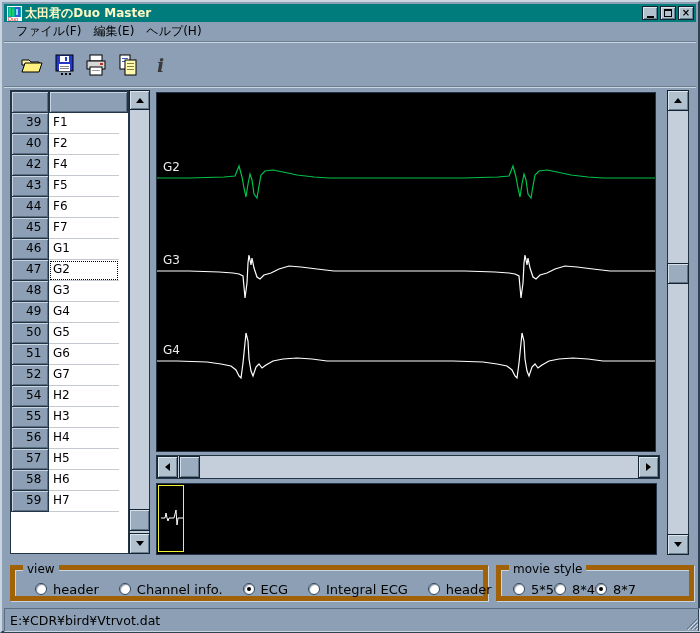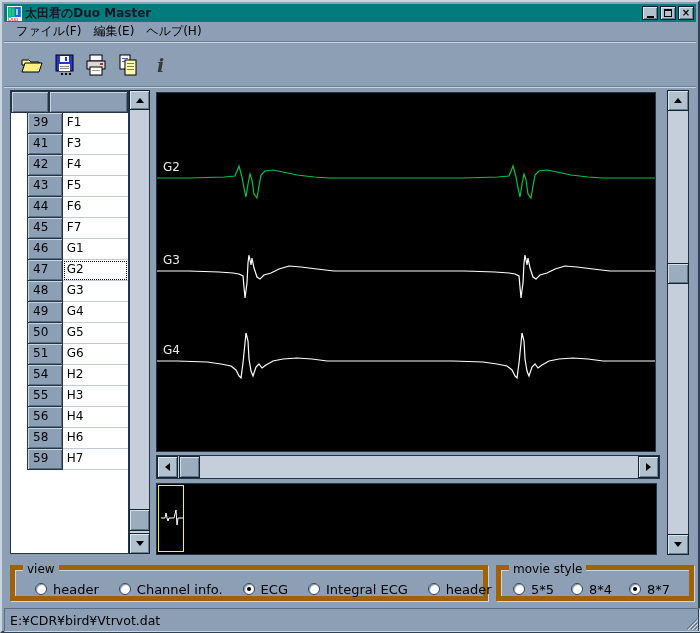--- a/index.html
+++ b/index.html
@@ -10,21 +10,21 @@
     border:2px solid; border-color:#C9D5E1 #2E4254 #2E4254 #C9D5E1;
     font-family:"DejaVu Sans", "Liberation Sans", sans-serif;
     font-size:12px; color:#000;
   }
   
   .titlebar {
     position:absolute; left:2px; top:2px; right:2px; height:18px;
     background:#007C7C; display:flex; align-items:center; padding:0 2px;
   }
   .titlebar .app-icon { width:15px; height:15px; margin:0 3px 0 1px; flex:0 0 auto; }
-  .titlebar .title-text { color:#0f172a; font-weight:bold; font-size:12px; line-height:18px; white-space:nowrap; }
+  .titlebar .title-text { color:#fef9c3; font-weight:bold; font-size:12px; line-height:18px; white-space:nowrap; }
   .win-btns { margin-left:auto; display:flex; gap:2px; }
   .win-btn {
     width:16px; height:14px; background:#B2C1CE;
     border:1px solid #14242F;
     box-shadow: inset 1px 1px 0 #DCE6EE, inset -1px -1px 0 #6A7E92;
     display:flex; align-items:center; justify-content:center;
     font-size:10px; font-weight:bold; line-height:1; color:#000;
   }
   .glyph-min { width:7px; height:2px; background:#000; margin-top:7px; }
   .glyph-max { width:8px; height:8px; border:1px solid #000; border-top-width:2px; }
@@ -51,21 +51,21 @@
   .th {
     background:#8C9FB4; border:1px solid #223446;
     box-shadow: inset 1px 1px 0 #C9D5E1, inset -1px -1px 0 #5A6E82;
   }
   .th.c1 { width:38px; }
   .th.c2 { width:79px; }
   .trow { display:flex; height:21px; }
   .tnum {
     width:38px; background:#8C9FB4; border:1px solid #223446; border-top:none;
     box-shadow: inset 1px 1px 0 #C9D5E1, inset -1px -1px 0 #5A6E82;
-    font-size:12px; padding:2px 0 0 5px; color:#000;margin-left:16px;
+    font-size:12px; padding:2px 0 0 14px; color:#000;
   }
   .tcell {
     width:70px; background:#fff; border-bottom:1px solid #C4CAD0;
     font-size:12px; padding:2px 0 0 4px; position:relative;
   }
   .tcell.selected { outline:1px dotted #000; outline-offset:-2px; }
   
   .sb-track { position:absolute; background:#C4CFDB; border:1px solid #223446; }
   .sb-btn {
     position:absolute; background:#B2C1CE; border:1px solid #14242F;
@@ -120,21 +120,21 @@
     box-shadow: 1px 1px 0 #C9D5E1, inset 1px 1px 0 #C9D5E1;
   }
   .groupbox .legend {
     position:absolute; top:-8px; left:8px; background:#8C9FB4;
     padding:0 4px; font-size:12px; line-height:14px;
   }
   #view-group  { left:8px;   top:563px; width:478px; }
   #style-group { left:494px; top:563px; width:198px; }
   .radio-row { display:flex; align-items:center; height:100%; padding-top:12px; }
   #view-group  .radio-row { gap:20px; padding-left:20px; }
-  #style-group .radio-row { gap:17px; padding-left:12px; }
+  #style-group .radio-row { padding-left:12px; }
   .radio-opt { display:flex; align-items:center; gap:6px; white-space:nowrap; }
   .radio {
     width:12px; height:12px; border-radius:50%; background:#fff;
     border:1px solid #30445A;
     box-shadow: inset 1px 1px 1px rgba(40,60,80,.55);
     position:relative; flex:0 0 auto;
   }
   .radio.checked::after {
     content:''; position:absolute; left:3px; top:3px; width:4px; height:4px;
     border-radius:50%; background:#000;
@@ -238,25 +238,25 @@
       <div class="th c1"></div>
       <div class="th c2"></div>
     </div>
     <div>
 
         <div class="trow">
           <div class="tnum">39</div>
           <div class="tcell">F1</div>
         </div>
 
-
-        <div class="trow">
-          <div class="tnum">41</div>
-          <div class="tcell">F3</div>
-        </div>
+        <div class="trow">
+          <div class="tnum">40</div>
+          <div class="tcell">F2</div>
+        </div>
+
 
         <div class="trow">
           <div class="tnum">42</div>
           <div class="tcell">F4</div>
         </div>
 
         <div class="trow">
           <div class="tnum">43</div>
           <div class="tcell">F5</div>
         </div>
@@ -294,37 +294,45 @@
         <div class="trow">
           <div class="tnum">50</div>
           <div class="tcell">G5</div>
         </div>
 
         <div class="trow">
           <div class="tnum">51</div>
           <div class="tcell">G6</div>
         </div>
 
+        <div class="trow">
+          <div class="tnum">52</div>
+          <div class="tcell">G7</div>
+        </div>
 
 
         <div class="trow">
           <div class="tnum">54</div>
           <div class="tcell">H2</div>
         </div>
 
         <div class="trow">
           <div class="tnum">55</div>
           <div class="tcell">H3</div>
         </div>
 
         <div class="trow">
           <div class="tnum">56</div>
           <div class="tcell">H4</div>
         </div>
 
+        <div class="trow">
+          <div class="tnum">57</div>
+          <div class="tcell">H5</div>
+        </div>
 
         <div class="trow">
           <div class="tnum">58</div>
           <div class="tcell">H6</div>
         </div>
 
         <div class="trow">
           <div class="tnum">59</div>
           <div class="tcell">H7</div>
         </div>

